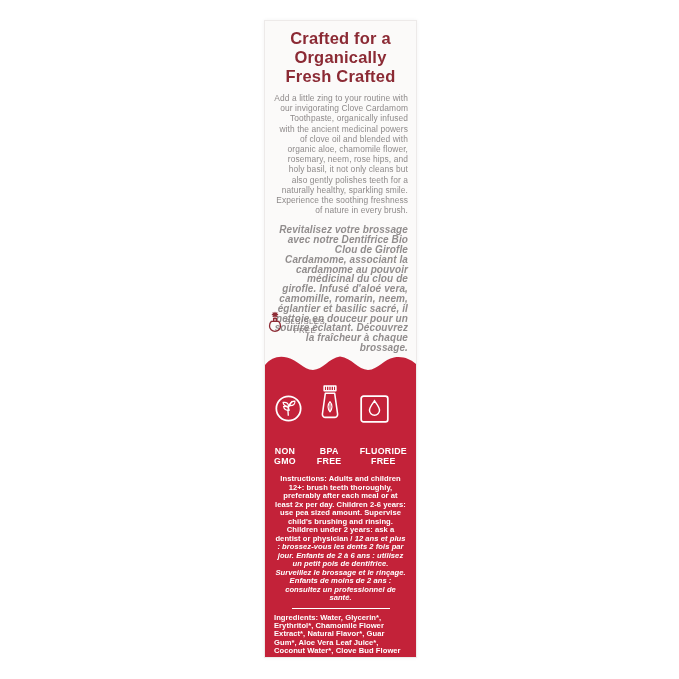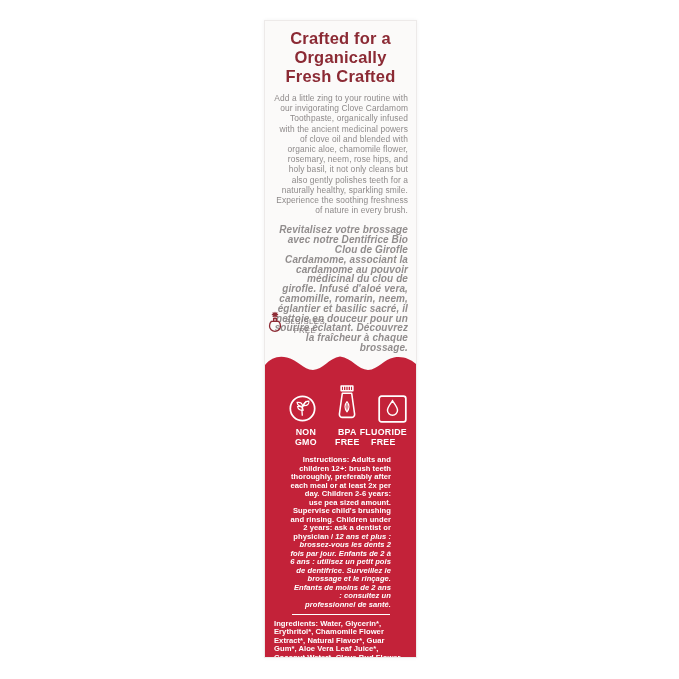--- a/index.html
+++ b/index.html
@@ -39,29 +39,29 @@
     letter-spacing:.4px;font-weight:400;
   }
   .white-badge-label span{display:block;}
   
   .red-wave{position:absolute;left:0;top:332px;width:151px;height:21px;display:block;}
   .red-section{
     position:absolute;left:0;right:0;top:352px;bottom:0;background:#c32239;
     overflow:hidden;padding:0 9px;box-sizing:border-box;color:#ffffff;
   }
   .red-badges{display:flex;margin-top:0;}
-  .red-badge{flex:1;display:flex;flex-direction:column;align-items:flex-end;}
+  .red-badge{flex:1;display:flex;flex-direction:column;align-items:flex-start;gap:19px;}
   .red-badge .icon-slot{height:50px;display:flex;align-items:flex-end;justify-content:center;}
   .red-badge-label{
     margin-top:4px;text-align:center;font-weight:700;font-size:8.8px;
     line-height:10px;letter-spacing:.3px;
   }
   .red-badge-label span{display:block;}
   .instructions{
-    margin:9px 16px 0;font-size:7.6px;line-height:8.5px;text-align:right;
+    margin:9px 0 0;font-size:7.6px;line-height:8.5px;text-align:center;
     font-weight:700;letter-spacing:.05px;
   }
   .instructions .fr{font-style:italic;font-weight:700;}
   .divider{width:98px;height:0;border-top:1.5px solid #ffffff;margin:5px auto 5px;}
   .ingredients{
     margin:0;font-size:7.6px;line-height:8.4px;text-align:left;
     font-weight:700;letter-spacing:.05px;
   }
   .bold{font-weight:700;}
   svg{display:block;}

